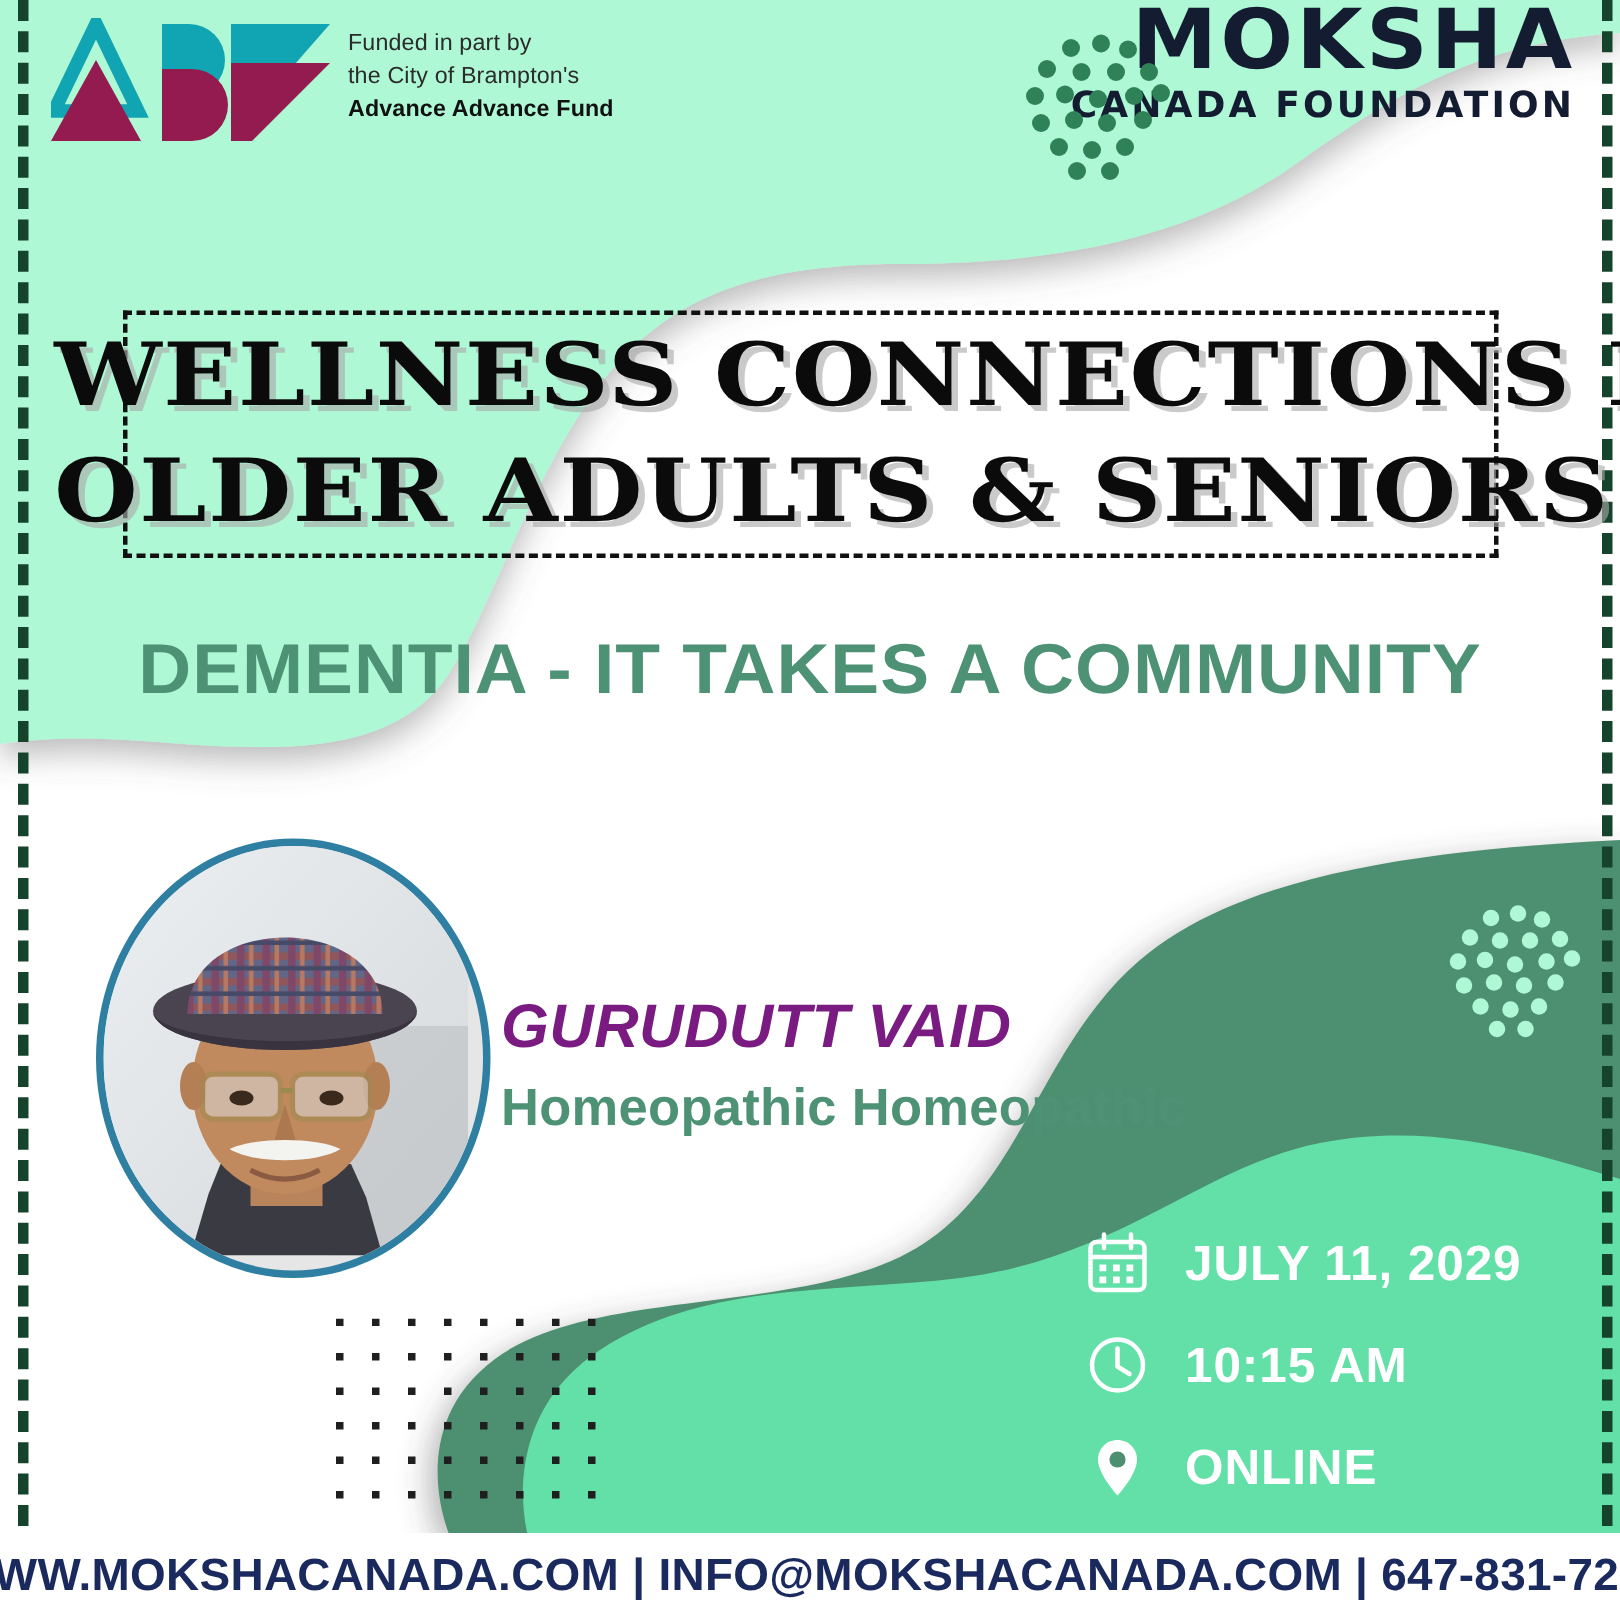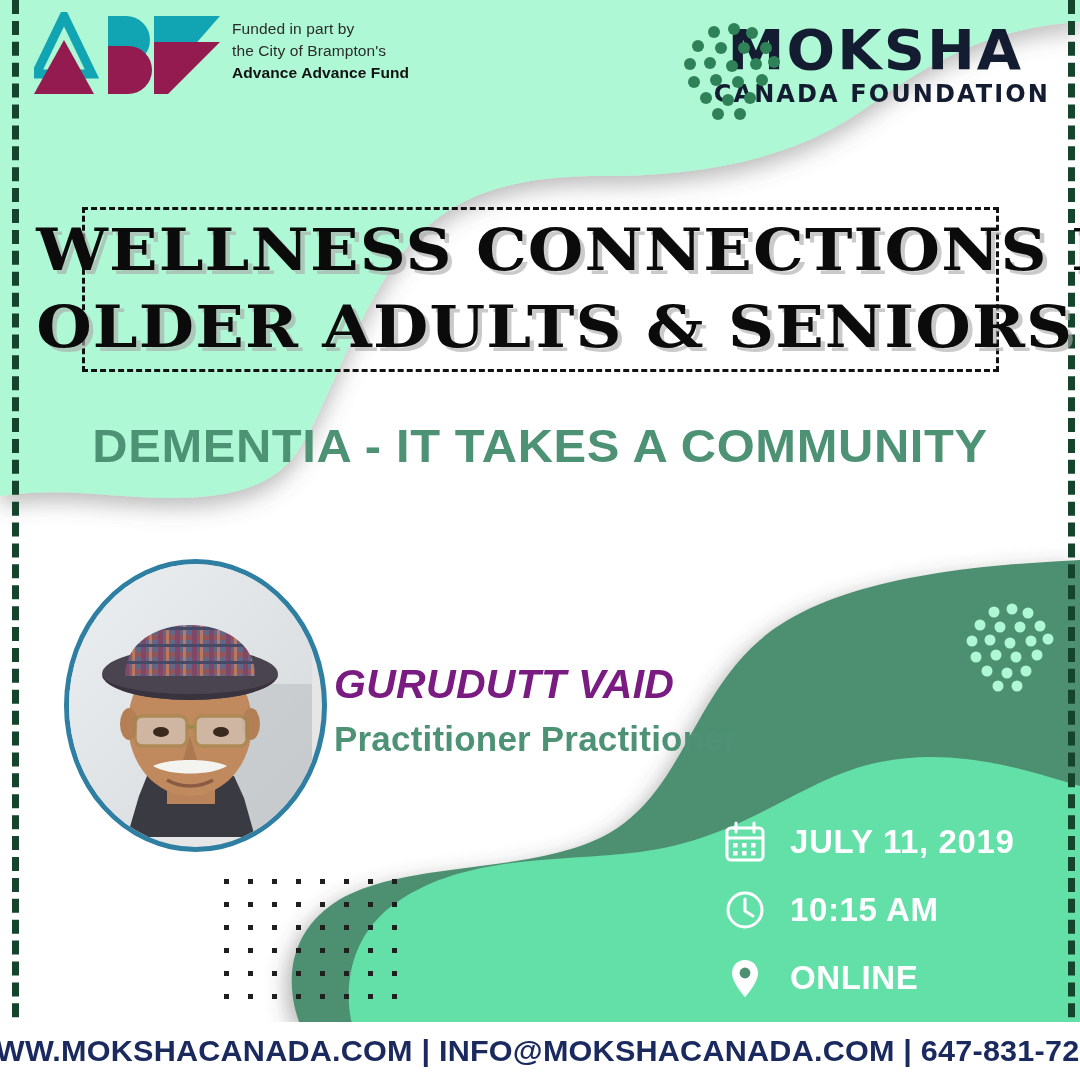--- a/index.html
+++ b/index.html
@@ -49,22 +49,22 @@
     font-size: 15.5px;
     line-height: 1.42;
     letter-spacing: .1px;
   }
   .abf-funder .bold { font-weight: bold; color: #111; }
 
   
   .moksha {
     position: absolute;
     right: 30px;
-    top: 24px;
-    text-align: center;
+    top: 0;
+    text-align: right;
     color: #131c31;
   }
   .moksha-name {
     font-size: 55px;
     font-weight: bold;
     letter-spacing: 2px;
     line-height: .96;
     font-family: "DejaVu Sans", sans-serif;
     transform: scaleX(1.04);
     transform-origin: right center;
@@ -380,42 +380,42 @@
 
       <path d="M121,172 L114,196 L128,196 Z" fill="#ab7850"></path>
 
       <path d="M84,202 C100,194 142,194 158,202 C142,212 100,212 84,202 Z" fill="#f3f3f0"></path>
 
       <path d="M98,216 C112,224 130,224 144,216" stroke="#8a5a42" stroke-width="3.5" fill="none"></path>
     </svg>
   </div>
 
   <div class="speaker-name">GURUDUTT VAID</div>
-  <div class="speaker-role">Practitioner Practitioner</div>
+  <div class="speaker-role">Homeopathic Homeopathic</div>
 
   <div class="details">
 
     <div class="detail-row">
       <span class="detail-icon">
         <svg width="42" height="42" viewBox="0 0 42 42" xmlns="http://www.w3.org/2000/svg" fill="none" stroke="#ffffff" stroke-width="3">
           <rect x="3" y="7" width="36" height="32" rx="4"></rect>
           <line x1="3" y1="17" x2="39" y2="17"></line>
           <line x1="12" y1="2" x2="12" y2="11" stroke-linecap="round"></line>
           <line x1="30" y1="2" x2="30" y2="11" stroke-linecap="round"></line>
           <g fill="#ffffff" stroke="none">
             <rect x="9" y="22" width="4.5" height="4.5"></rect>
             <rect x="18" y="22" width="4.5" height="4.5"></rect>
             <rect x="27" y="22" width="4.5" height="4.5"></rect>
             <rect x="9" y="30" width="4.5" height="4.5"></rect>
             <rect x="18" y="30" width="4.5" height="4.5"></rect>
             <rect x="27" y="30" width="4.5" height="4.5"></rect>
           </g>
         </svg>
       </span>
-      <span class="detail-text">JULY 11, 2019</span>
+      <span class="detail-text">JULY 11, 2029</span>
     </div>
 
     <div class="detail-row">
       <span class="detail-icon">
         <svg width="42" height="42" viewBox="0 0 42 42" xmlns="http://www.w3.org/2000/svg" fill="none" stroke="#ffffff" stroke-width="3">
           <circle cx="21" cy="21" r="17"></circle>
           <polyline points="21,10 21,22 29,27" stroke-linecap="round" stroke-linejoin="round"></polyline>
         </svg>
       </span>
       <span class="detail-text">10:15 AM</span>

